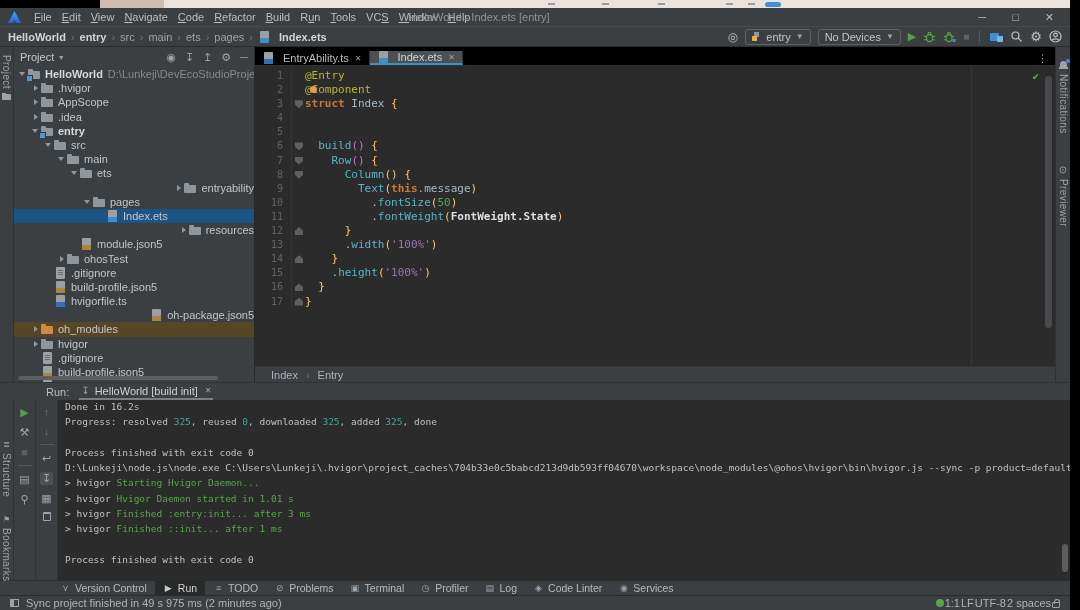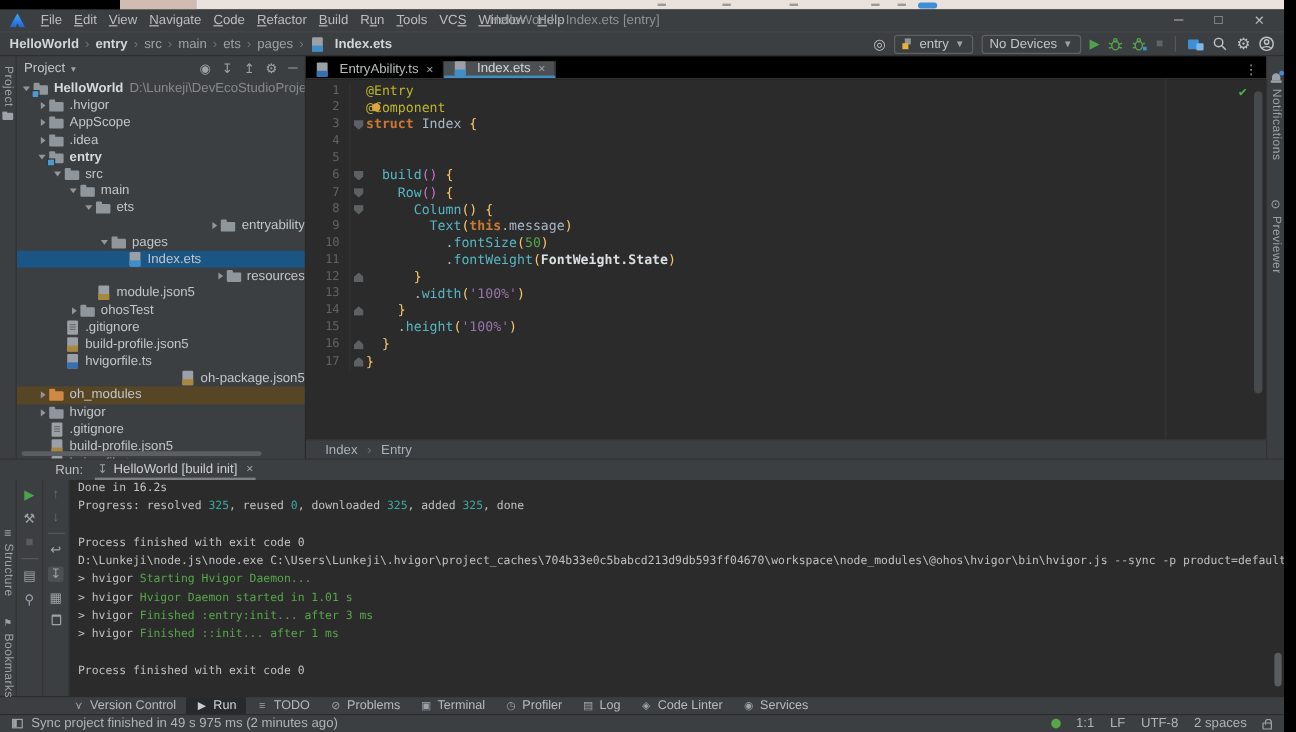--- a/index.html
+++ b/index.html
@@ -129,21 +129,21 @@
 
 .toolsbar{height:15px;flex:none;background:#3c3f41;border-top:1px solid #2b2b2b;display:flex;align-items:center;padding-left:52px;font-size:10.5px;color:#b7babc}
 .tool{display:flex;align-items:center;gap:4px;padding:0 8px;height:15px;cursor:default}
 .tool.active{background:#27292a;color:#d2d5d7}
 .bico{width:11px;text-align:center;font-size:9px;color:#9da2a8}
 .tool.active .bico{color:#c9cccd}
 
 .statusbar{height:15px;flex:none;background:#3c3f41;border-top:1px solid #2b2b2b;display:flex;align-items:center;gap:7px;padding:0 10px;color:#b0b3b5}
 .swicon{width:9px;height:8px;border:1px solid #9da2a8;position:relative}
 .swicon::before{content:"";position:absolute;left:0;top:0;width:3px;height:6px;background:#9da2a8}
-.statusright{margin-left:auto;display:flex;align-items:center;gap:13px}
+.statusright{margin-left:auto;display:flex;align-items:center;gap:1px}
 .greendot{width:8px;height:8px;border-radius:50%;background:#57a64a}
 .lock{width:8px;height:6px;border:1px solid #9da2a8;border-radius:1px;position:relative;margin-top:3px}
 .lock::before{content:"";position:absolute;left:1px;top:-4px;width:4px;height:4px;border:1px solid #9da2a8;border-bottom:none;border-radius:3px 3px 0 0}
 </style>
 </head>
 <body>
 
 <div class="topstrip">
   <div class="tan"></div>
   <div class="dash" style="left:448px"></div>

